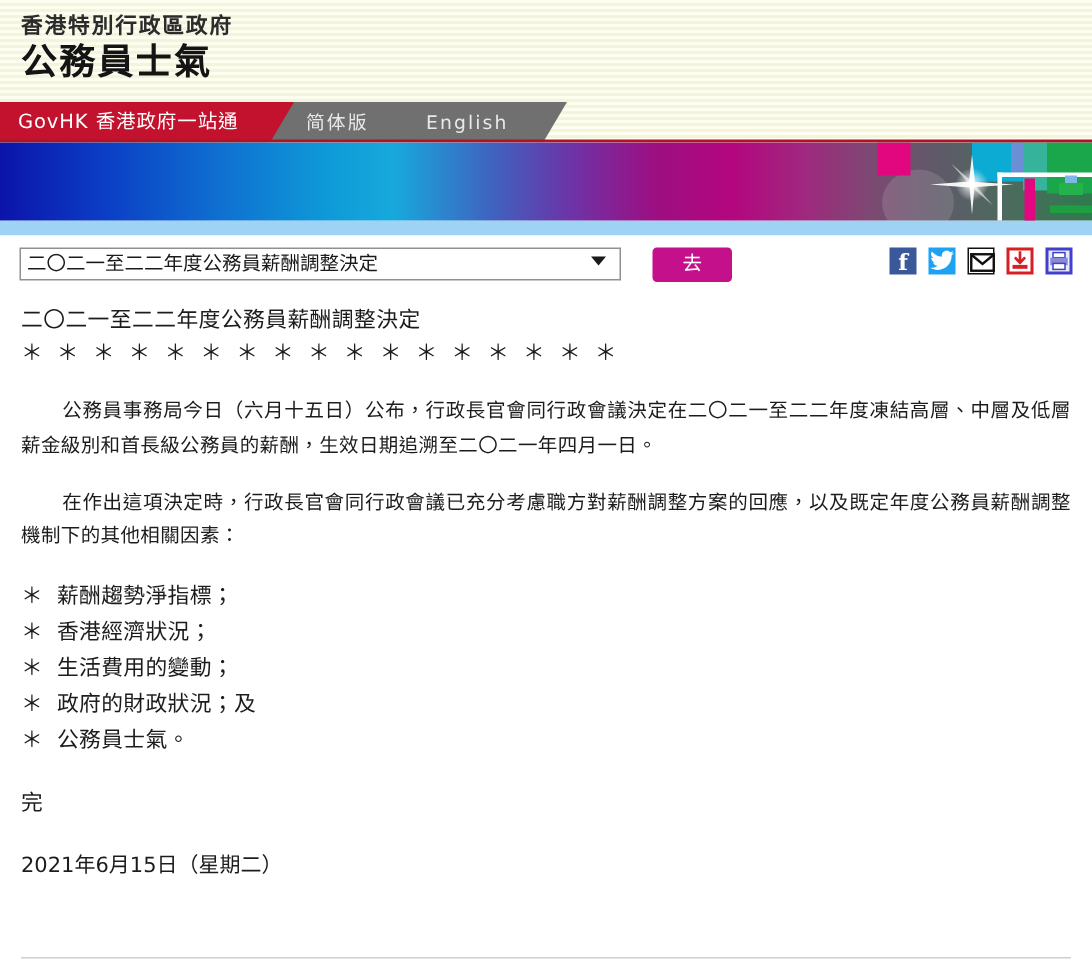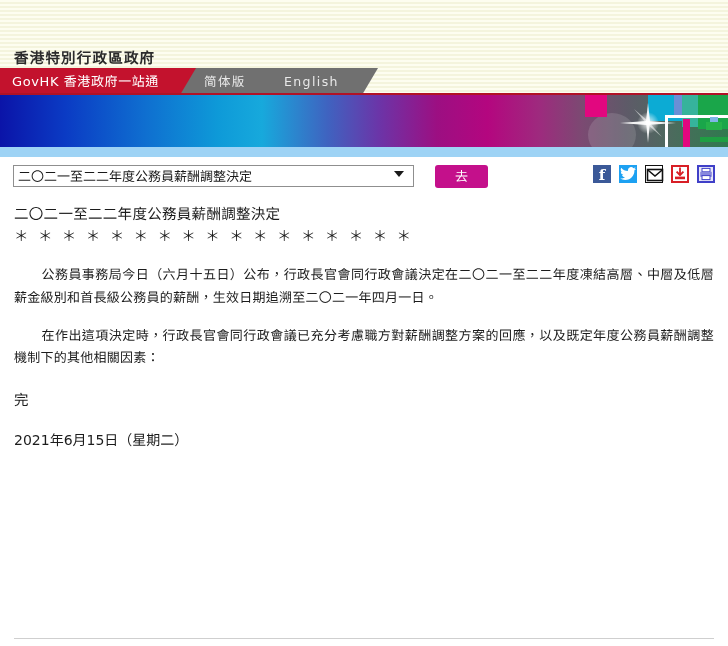--- a/index.html
+++ b/index.html
@@ -33,21 +33,20 @@
   .masthead-inner {
     padding: 9px 0 0 14px;
   }
   .site-org {
     font-size: 14.5px;
     font-weight: bold;
     color: #2b2b2b;
     letter-spacing: 1.2px;
     line-height: 1.25;
     font-family: "DejaVu Sans", "Liberation Sans", sans-serif;
-    margin-top: 40px;
   }
   .site-title {
     font-size: 24px;
     font-weight: bold;
     color: #141414;
     letter-spacing: 1.5px;
     line-height: 1.15;
     margin-top: 1px;
     font-family: "DejaVu Sans", "Liberation Sans", sans-serif;
   }
@@ -443,20 +442,27 @@
 </div>
 
 <div class="article">
   <div class="headline">二〇二一至二二年度公務員薪酬調整決定</div>
   <div class="stars">＊ ＊ ＊ ＊ ＊ ＊ ＊ ＊ ＊ ＊ ＊ ＊ ＊ ＊ ＊ ＊ ＊</div>
 
   <p class="para"><span class="indent"></span><span>公務員事務局今日（六月十五日）公布，行政長官會同行政會議決定在二〇二一至二二年度凍結高層、中層及低層薪金級別和首長級公務員的薪酬，生效日期追溯至二〇二一年四月一日。</span></p>
 
   <p class="para"><span class="indent"></span><span>在作出這項決定時，行政長官會同行政會議已充分考慮職方對薪酬調整方案的回應，以及既定年度公務員薪酬調整機制下的其他相關因素：</span></p>
 
+  <div class="bullets">
+    <div class="bullet"><span class="mark">＊</span><span>薪酬趨勢淨指標；</span></div>
+    <div class="bullet"><span class="mark">＊</span><span>香港經濟狀況；</span></div>
+    <div class="bullet"><span class="mark">＊</span><span>生活費用的變動；</span></div>
+    <div class="bullet"><span class="mark">＊</span><span>政府的財政狀況；及</span></div>
+    <div class="bullet"><span class="mark">＊</span><span>公務員士氣。</span></div>
+  </div>
 
 
   <div class="end-mark">完</div>
 
   <div class="datestamp">
     <div>2021年6月15日（星期二）</div>
 
   </div>
 </div>
 

